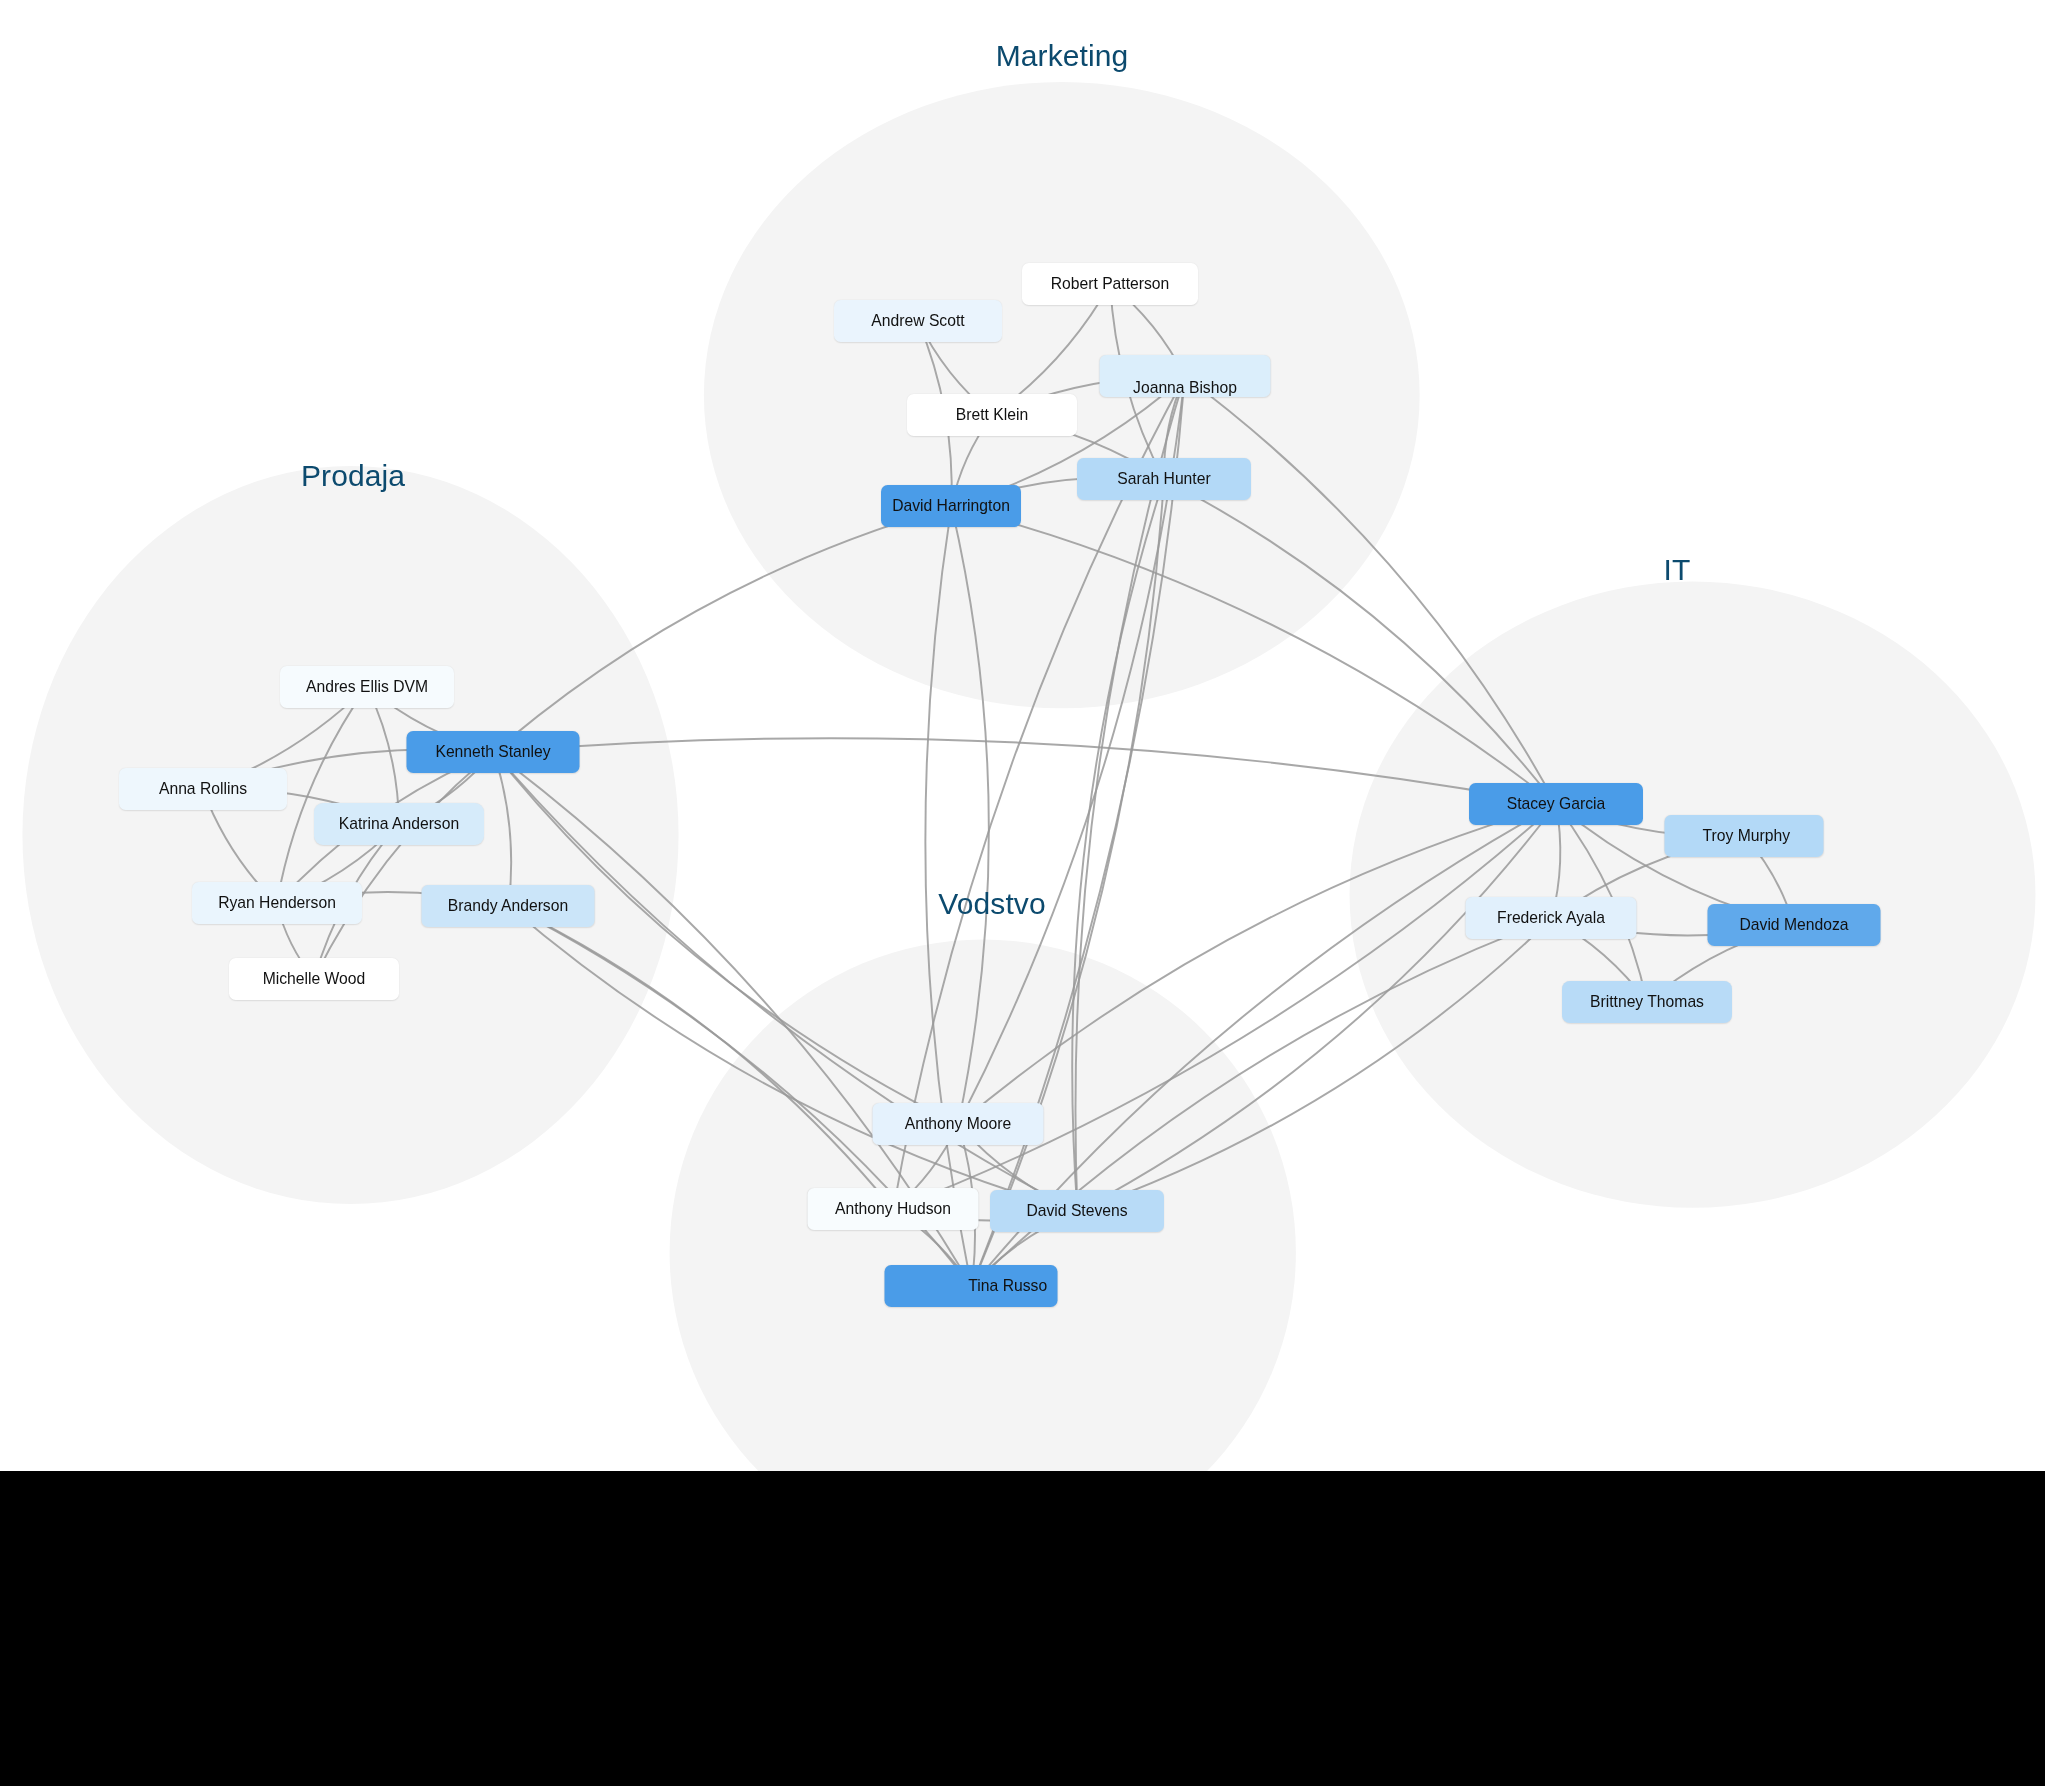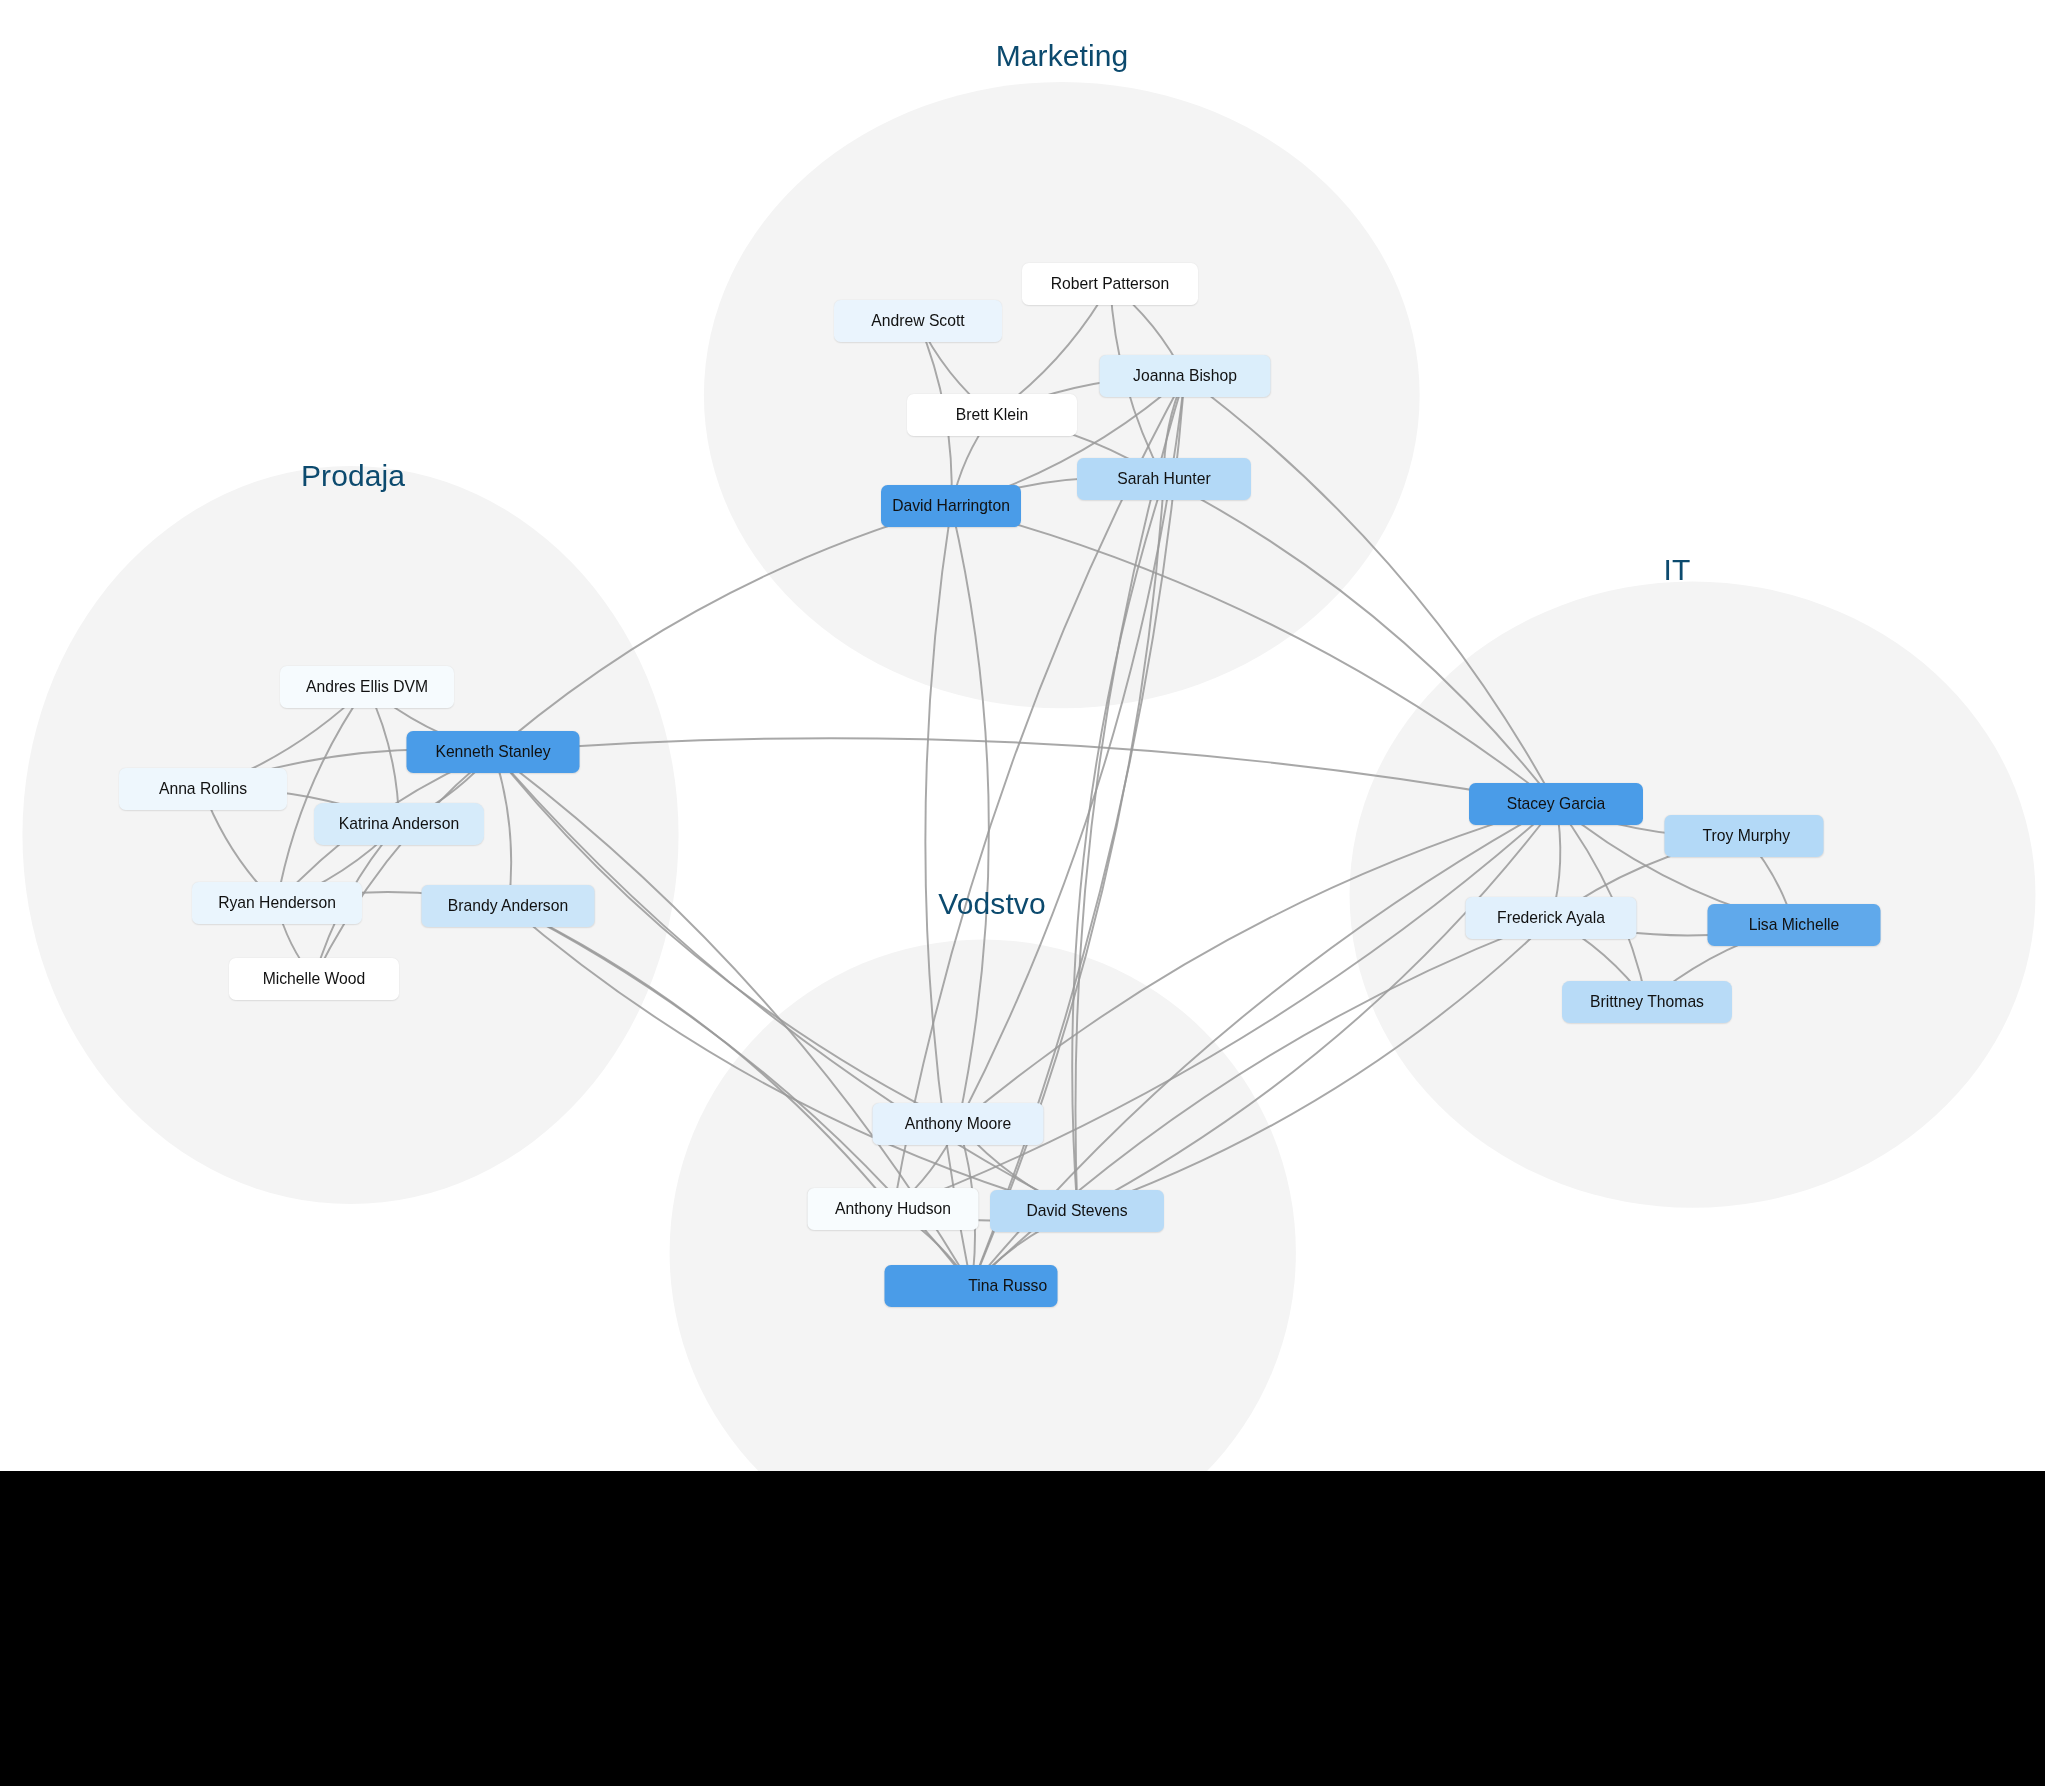--- a/index.html
+++ b/index.html
@@ -128,21 +128,21 @@
         <div class="cluster-title" style="left: 1677px; top: 570px;">IT</div>
         <div class="cluster-title" style="left: 992px; top: 904px;">Vodstvo</div>
       </div>
     <div id="nodes">
         <div class="node" style="left: 1110px; top: 284px; width: 176px; background: rgb(255, 255, 255);">
           <span>Robert Patterson</span>
         </div>
         <div class="node" style="left: 918px; top: 321px; width: 168px; background: rgb(234, 244, 253);">
           <span>Andrew Scott</span>
         </div>
-        <div class="node" style="left: 1185px; top: 376px; width: 171px; background: rgb(219, 238, 251);">
+        <div class="node" style="left: 1185px; top: 376px; width: 171px; background: rgb(219, 238, 251); align-items: flex-end;">
           <span>Joanna Bishop</span>
         </div>
         <div class="node" style="left: 992px; top: 415px; width: 170px; background: rgb(255, 255, 255);">
           <span>Brett Klein</span>
         </div>
         <div class="node" style="left: 1164px; top: 479px; width: 174px; background: rgb(179, 217, 247);">
           <span>Sarah Hunter</span>
         </div>
         <div class="node" style="left: 951px; top: 506px; width: 140px; background: rgb(74, 156, 232);">
           <span>David Harrington</span>
@@ -171,21 +171,21 @@
         <div class="node" style="left: 1556px; top: 804px; width: 174px; background: rgb(74, 156, 232);">
           <span>Stacey Garcia</span>
         </div>
         <div class="node" style="left: 1744px; top: 836px; width: 159px; background: rgb(179, 217, 247); padding-left: 15px;">
           <span>Troy Murphy</span>
         </div>
         <div class="node" style="left: 1551px; top: 918px; width: 171px; background: rgb(225, 240, 252);">
           <span>Frederick Ayala</span>
         </div>
         <div class="node" style="left: 1794px; top: 925px; width: 173px; background: rgb(96, 169, 235);">
-          <span>Lisa Michelle</span>
+          <span>David Mendoza</span>
         </div>
         <div class="node" style="left: 1647px; top: 1002px; width: 170px; background: rgb(184, 219, 247); border-radius: 8px;">
           <span>Brittney Thomas</span>
         </div>
         <div class="node" style="left: 958px; top: 1124px; width: 171px; background: rgb(229, 242, 253);">
           <span>Anthony Moore</span>
         </div>
         <div class="node" style="left: 893px; top: 1209px; width: 171px; background: rgb(248, 252, 254);">
           <span>Anthony Hudson</span>
         </div>

